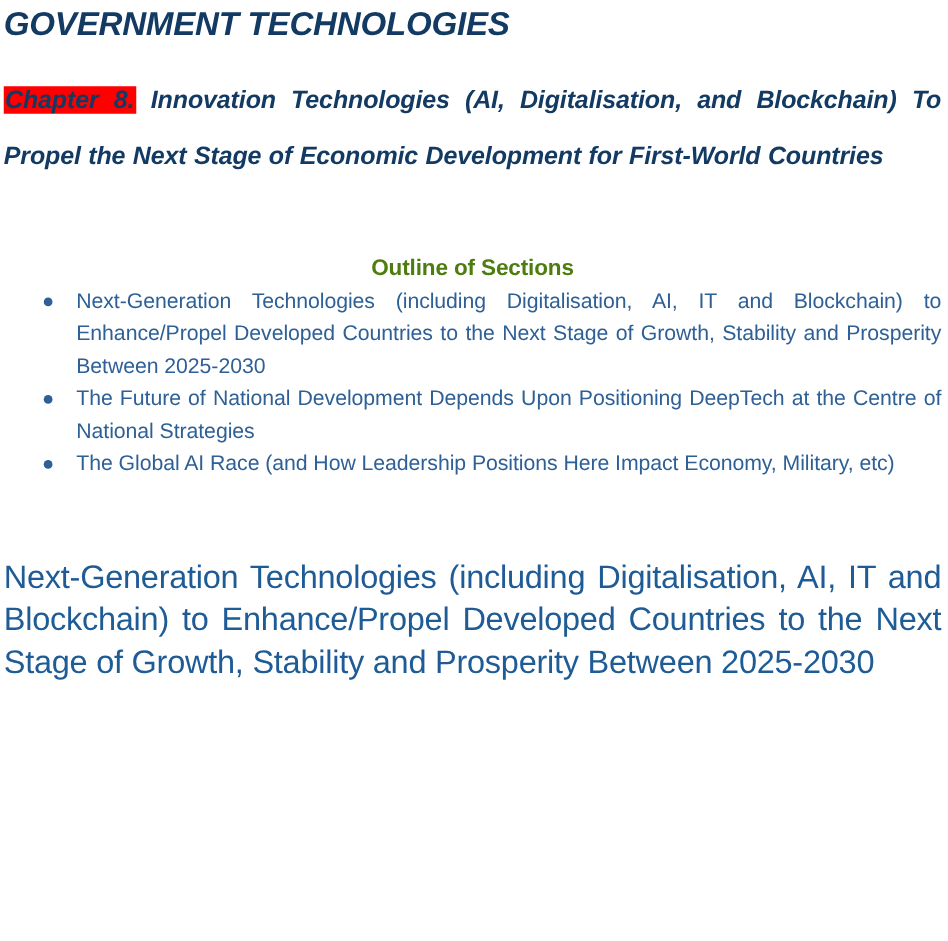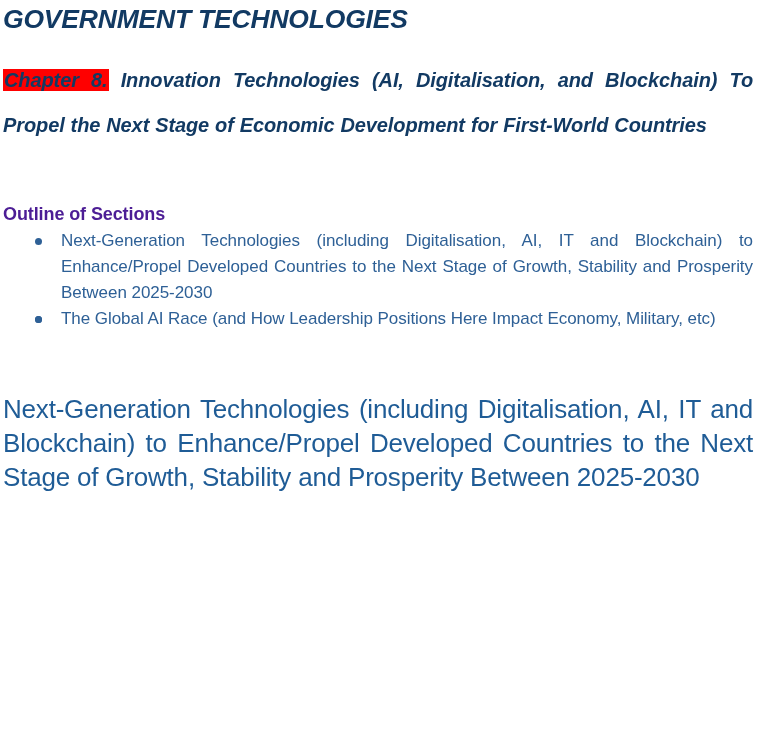--- a/index.html
+++ b/index.html
@@ -62,23 +62,24 @@
     -webkit-box-decoration-break: clone;
   }
 
   
   .outline-heading {
     margin: 0;
     padding-top: 55px;
     font-size: 18px;
     font-weight: bold;
     font-style: normal;
-    color: #4c1d95;
+    color: #4d7c0f;
     line-height: 22px;
     letter-spacing: -0.1px;
+    text-align: center;
   }
 
   .outline-list {
     list-style: none;
     margin: 0;
     padding: 3px 0 0 0;
   }
 
   .outline-list li {
     position: relative;
@@ -138,20 +139,21 @@
 
   <h2 class="outline-heading">Outline of Sections</h2>
 
   <ul class="outline-list">
     <li>
       <span class="bullet-dot"></span>
       <span>Next-Generation Technologies (including Digitalisation, AI, IT and Blockchain) to Enhance/Propel Developed Countries to the Next Stage of Growth, Stability and Prosperity Between 2025-2030</span>
     </li>
     <li>
       <span class="bullet-dot"></span>
+      <span>The Future of National Development Depends Upon Positioning DeepTech at the Centre of National Strategies</span>
     </li>
     <li>
       <span class="bullet-dot"></span>
       <span>The Global AI Race (and How Leadership Positions Here Impact Economy, Military, etc)</span>
     </li>
   </ul>
 
   <h2 class="section-heading">Next-Generation Technologies (including Digitalisation, AI, IT and Blockchain) to Enhance/Propel Developed Countries to the Next Stage of Growth, Stability and Prosperity Between 2025-2030</h2>
 
 

